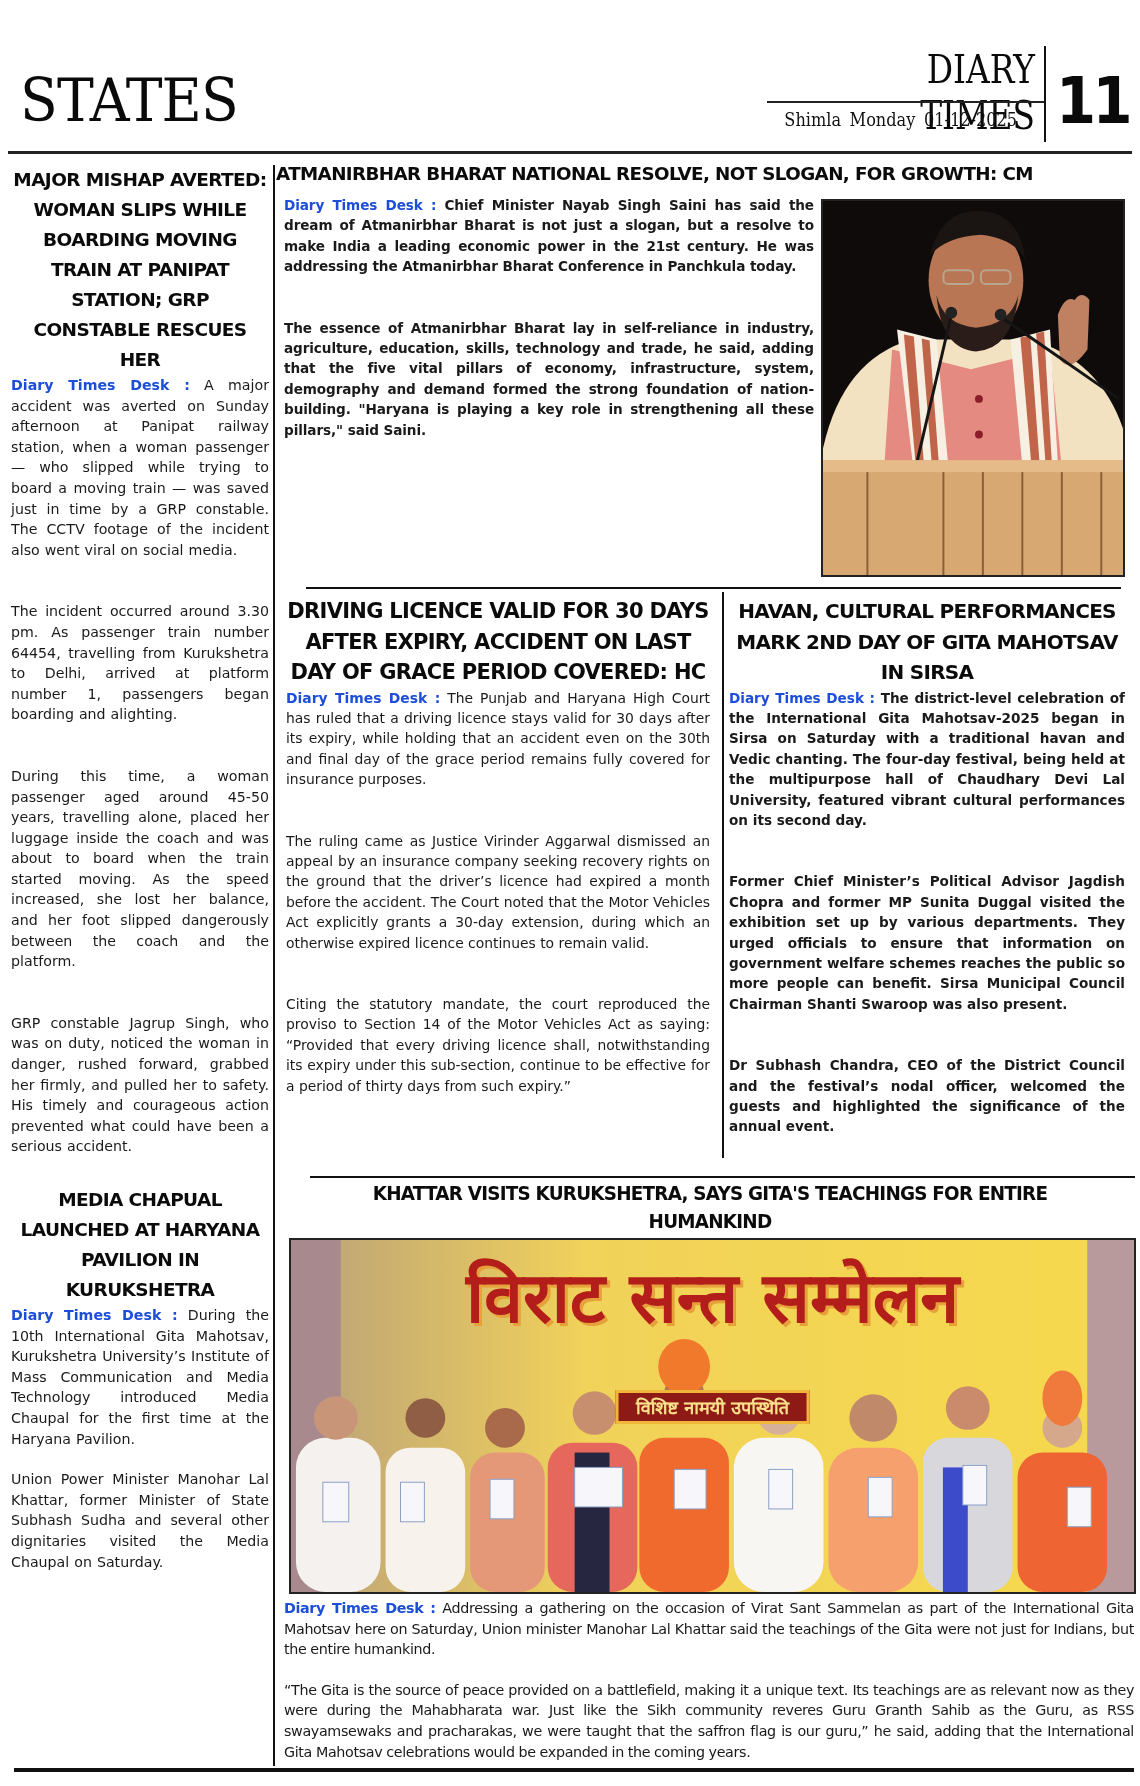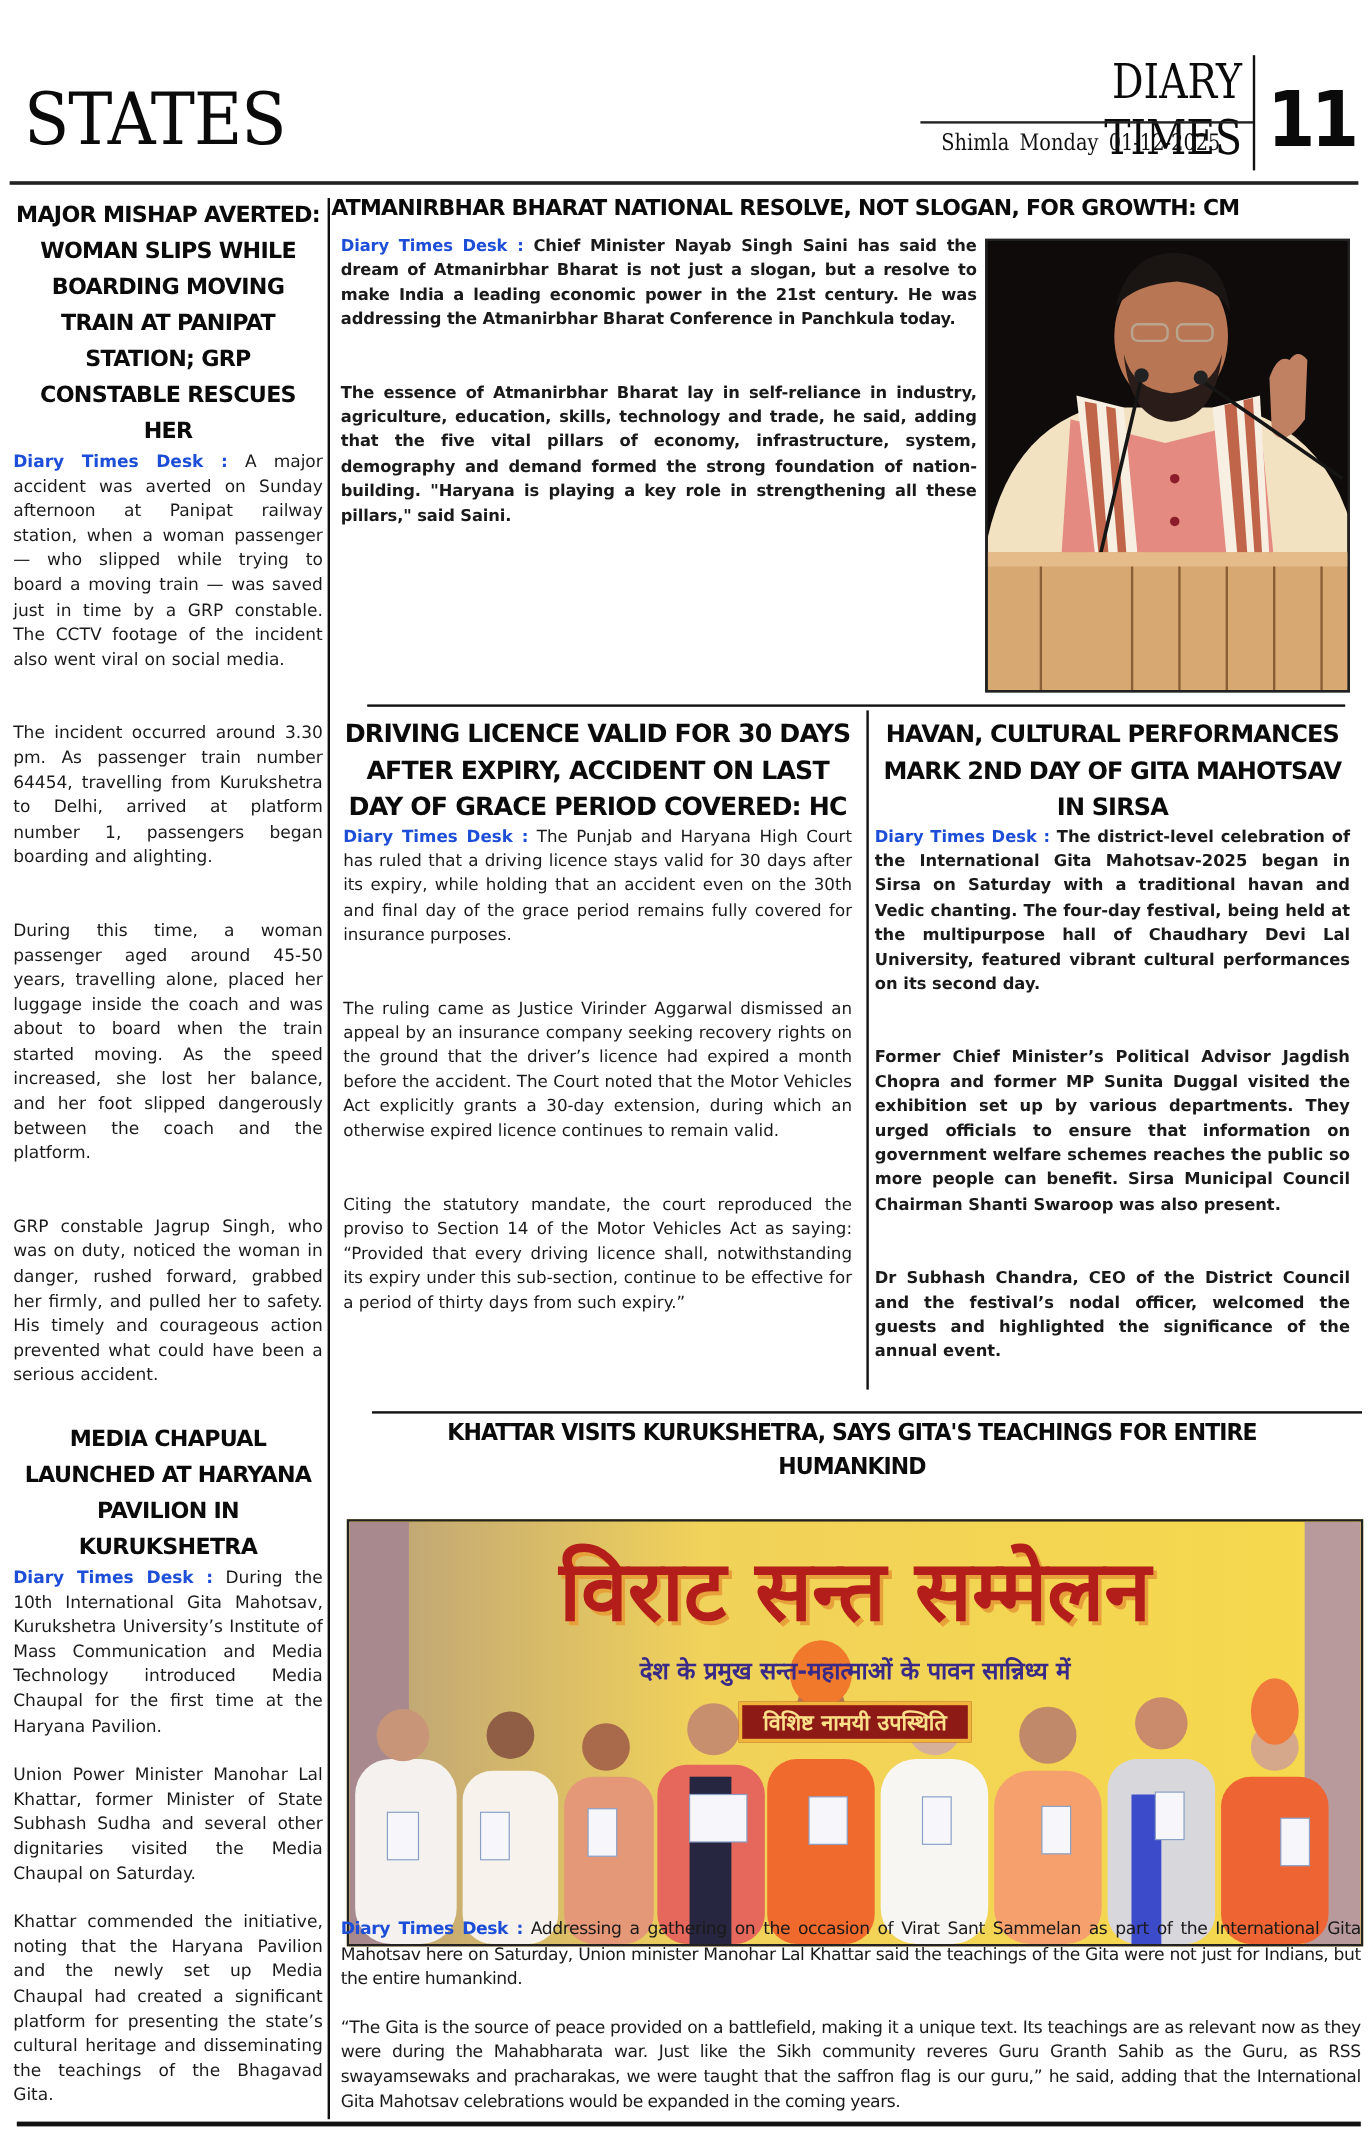--- a/index.html
+++ b/index.html
@@ -82,21 +82,21 @@
   .havan .gap { height: 41px; }
 
   
   .khattar-head {
     position: absolute; left: 300px; top: 1180px; width: 820px;
     font-size: 19.5px; line-height: 28px; letter-spacing: -0.8px;
     transform: scaleX(0.94); transform-origin: center top;
   }
   .photo-sammelan {
     position: absolute; left: 289px; top: 1238px; width: 847px; height: 356px;
-    border: 2px solid #222; overflow: hidden; background: #f3d34a; margin-top: 28px;
+    border: 2px solid #222; overflow: hidden; background: #f3d34a;
   }
   .khattar-body {
     position: absolute; left: 284px; top: 1598px; width: 850px;
     font-size: 14.3px; line-height: 20.6px; letter-spacing: -0.35px; word-spacing: -0.3px;
   }
   .khattar-body .gap { height: 20px; }
 
   .bottom-rule { position: absolute; left: 14px; top: 1768px; width: 1120px; height: 4px; background: #111; }
 
   
@@ -145,21 +145,20 @@
   </div>
 </div>
 
 <div class="col-left" style="top:1185px;">
   <h2 class="headline">MEDIA CHAPUAL LAUNCHED AT HARYANA PAVILION IN KURUKSHETRA</h2>
   <div class="body-text">
     <p><span class="desk">Diary Times Desk :</span><span> During the 10th International Gita Mahotsav, Kurukshetra University’s Institute of Mass Communication and Media Technology introduced Media Chaupal for the first time at the Haryana Pavilion.</span></p>
     <div class="gap-sm"></div>
     <p>Union Power Minister Manohar Lal Khattar, former Minister of State Subhash Sudha and several other dignitaries visited the Media Chaupal on Saturday.</p>
     <div class="gap-sm"></div>
-    <p>Khattar commended the initiative, noting that the Haryana Pavilion and the newly set up Media Chaupal had created a significant platform for presenting the state’s cultural heritage and disseminating the teachings of the Bhagavad Gita.</p>
   </div>
 </div>
 
 <h1 class="headline top-story-head">ATMANIRBHAR BHARAT NATIONAL RESOLVE, NOT SLOGAN, FOR GROWTH: CM</h1>
 <div class="body-text bold-body top-story-body">
   <p><span class="desk">Diary Times Desk :</span><span> Chief Minister Nayab Singh Saini has said the dream of Atmanirbhar Bharat is not just a slogan, but a resolve to make India a leading economic power in the 21st century. He was addressing the Atmanirbhar Bharat Conference in Panchkula today.</span></p>
   <div class="gap"></div>
   <p>The essence of Atmanirbhar Bharat lay in self-reliance in industry, agriculture, education, skills, technology and trade, he said, adding that the five vital pillars of economy, infrastructure, system, demography and demand formed the strong foundation of nation-building. "Haryana is playing a key role in strengthening all these pillars," said Saini.</p>
   <div class="gap"></div>
 </div>
@@ -275,21 +274,20 @@
       <rect x="200" y="242" width="24" height="40"></rect>
       <rect x="285" y="230" width="48" height="40"></rect>
       <rect x="385" y="232" width="32" height="40"></rect>
       <rect x="480" y="232" width="24" height="40"></rect>
       <rect x="580" y="240" width="24" height="40"></rect>
       <rect x="675" y="228" width="24" height="40"></rect>
       <rect x="780" y="250" width="24" height="40"></rect>
     </g>
   </svg>
   <div class="banner-hindi">विराट सन्त सम्मेलन</div>
-  <div class="banner-sub">देश के प्रमुख सन्त-महात्माओं के पावन सान्निध्य में</div>
   <div class="banner-chip">विशिष्ट नामयी उपस्थिति</div>
 </div>
 
 <div class="body-text khattar-body">
   <p><span class="desk">Diary Times Desk :</span><span> Addressing a gathering on the occasion of Virat Sant Sammelan as part of the International Gita Mahotsav here on Saturday, Union minister Manohar Lal Khattar said the teachings of the Gita were not just for Indians, but the entire humankind.</span></p>
   <div class="gap"></div>
   <p>“The Gita is the source of peace provided on a battlefield, making it a unique text. Its teachings are as relevant now as they were during the Mahabharata war. Just like the Sikh community reveres Guru Granth Sahib as the Guru, as RSS swayamsewaks and pracharakas, we were taught that the saffron flag is our guru,” he said, adding that the International Gita Mahotsav celebrations would be expanded in the coming years.</p>
 </div>
 
 <div class="bottom-rule"></div>

